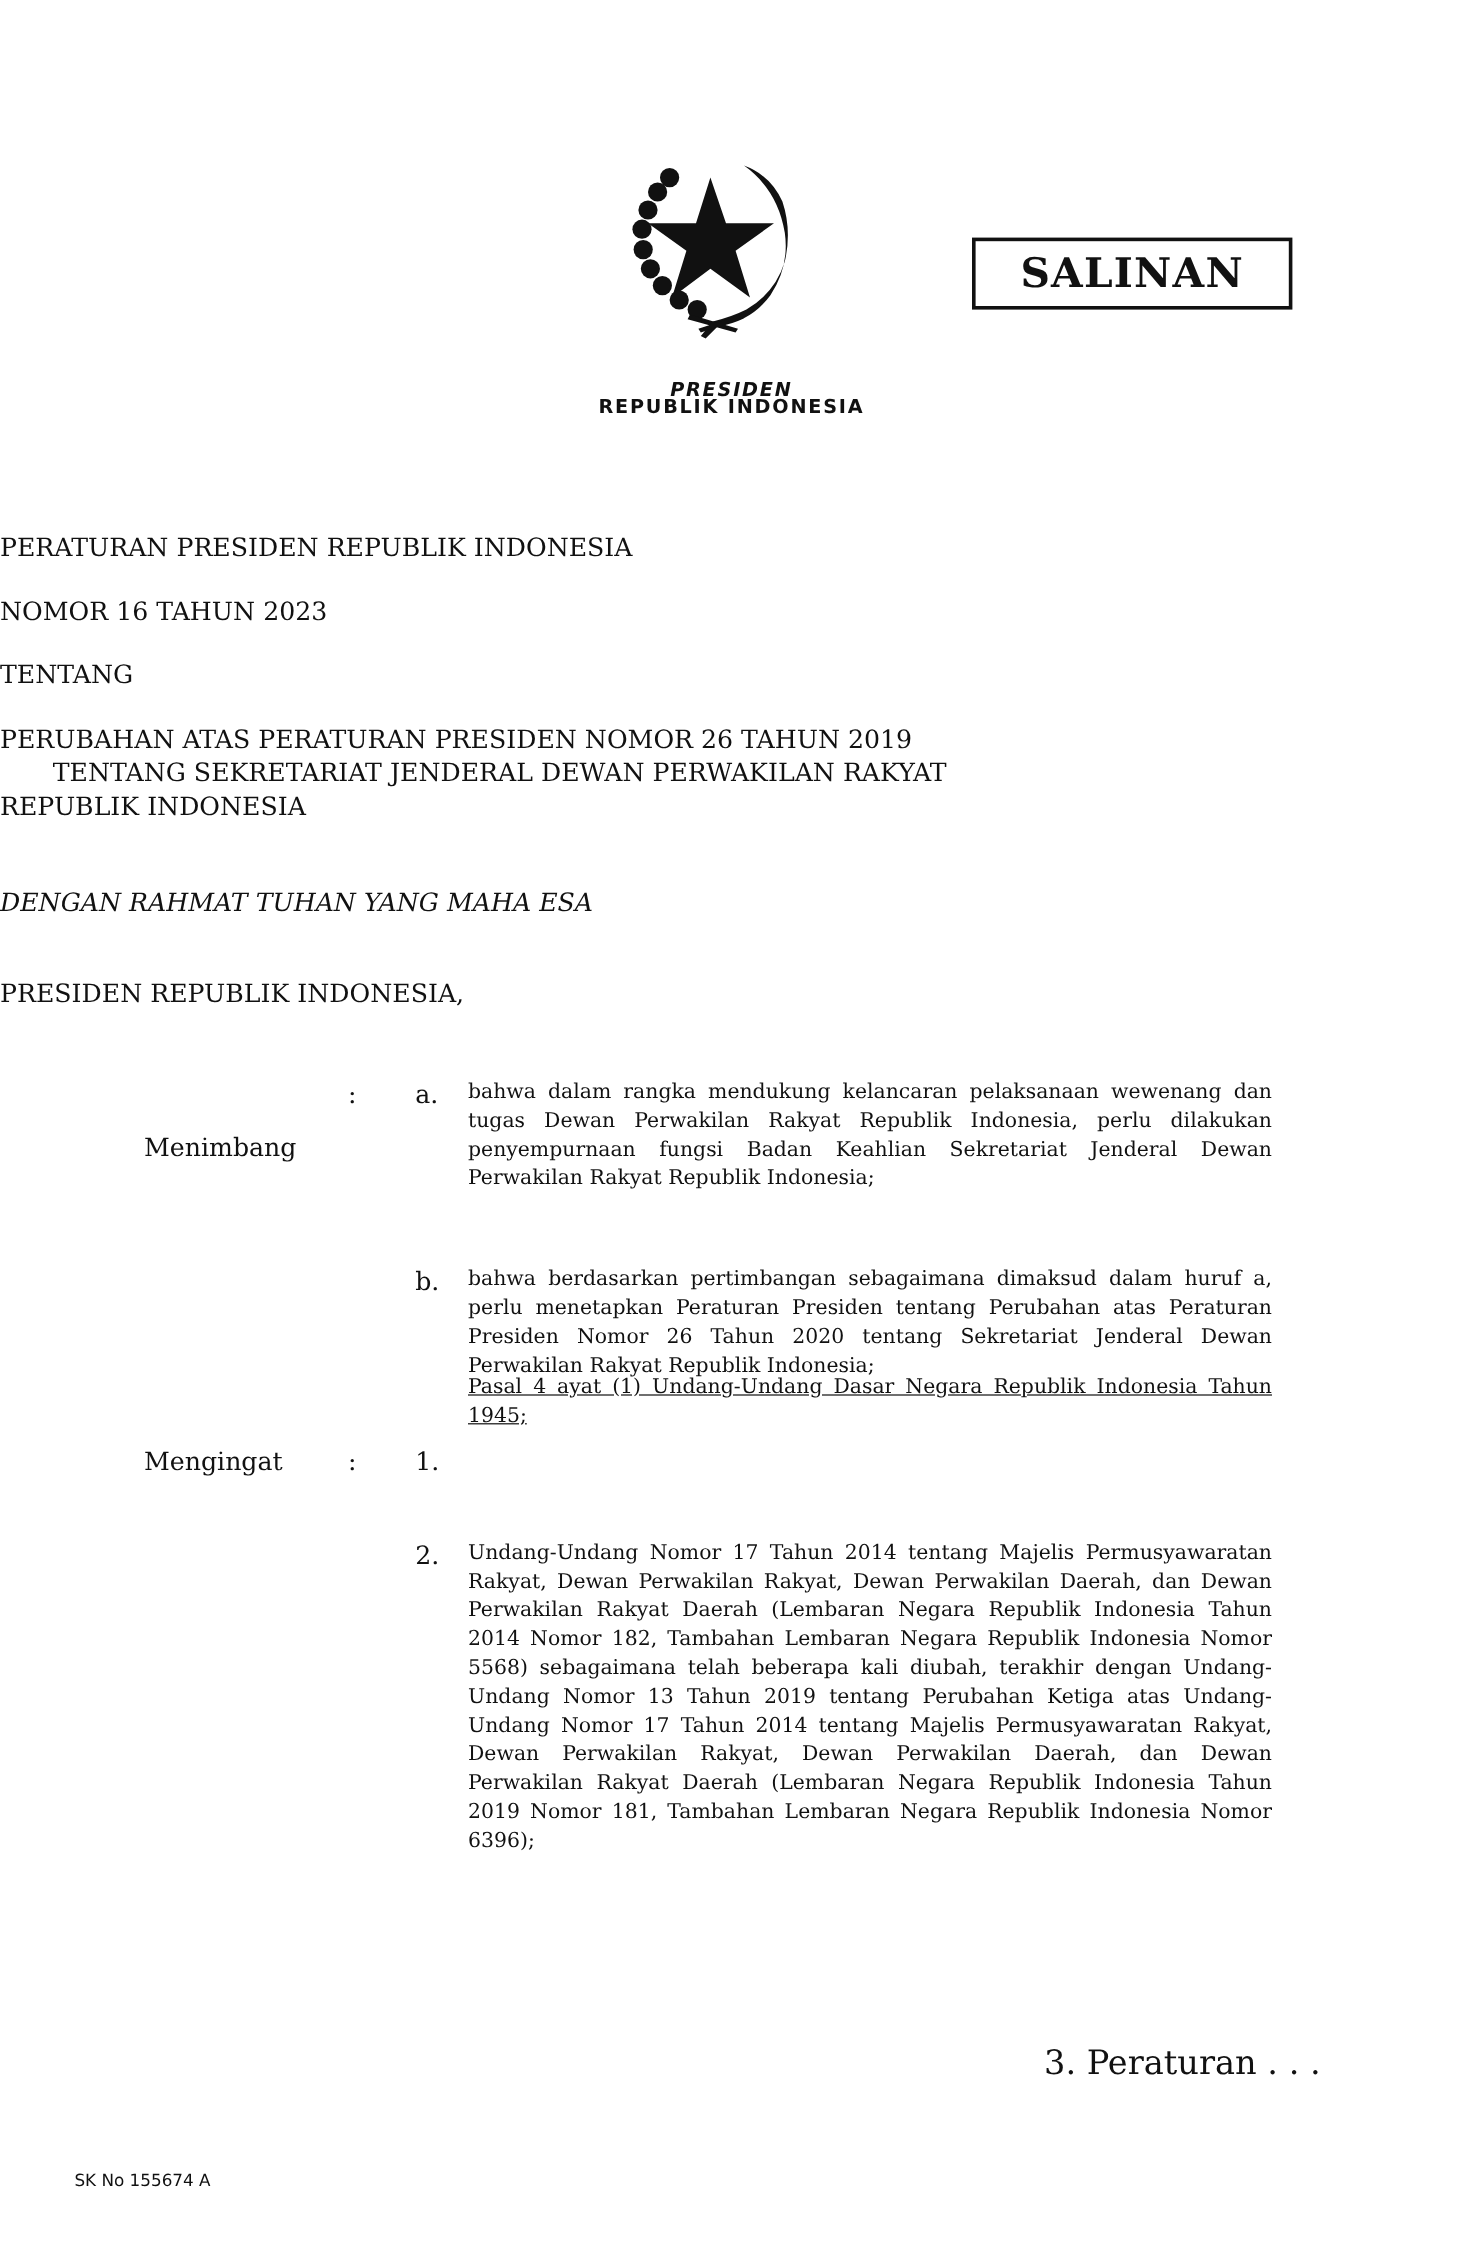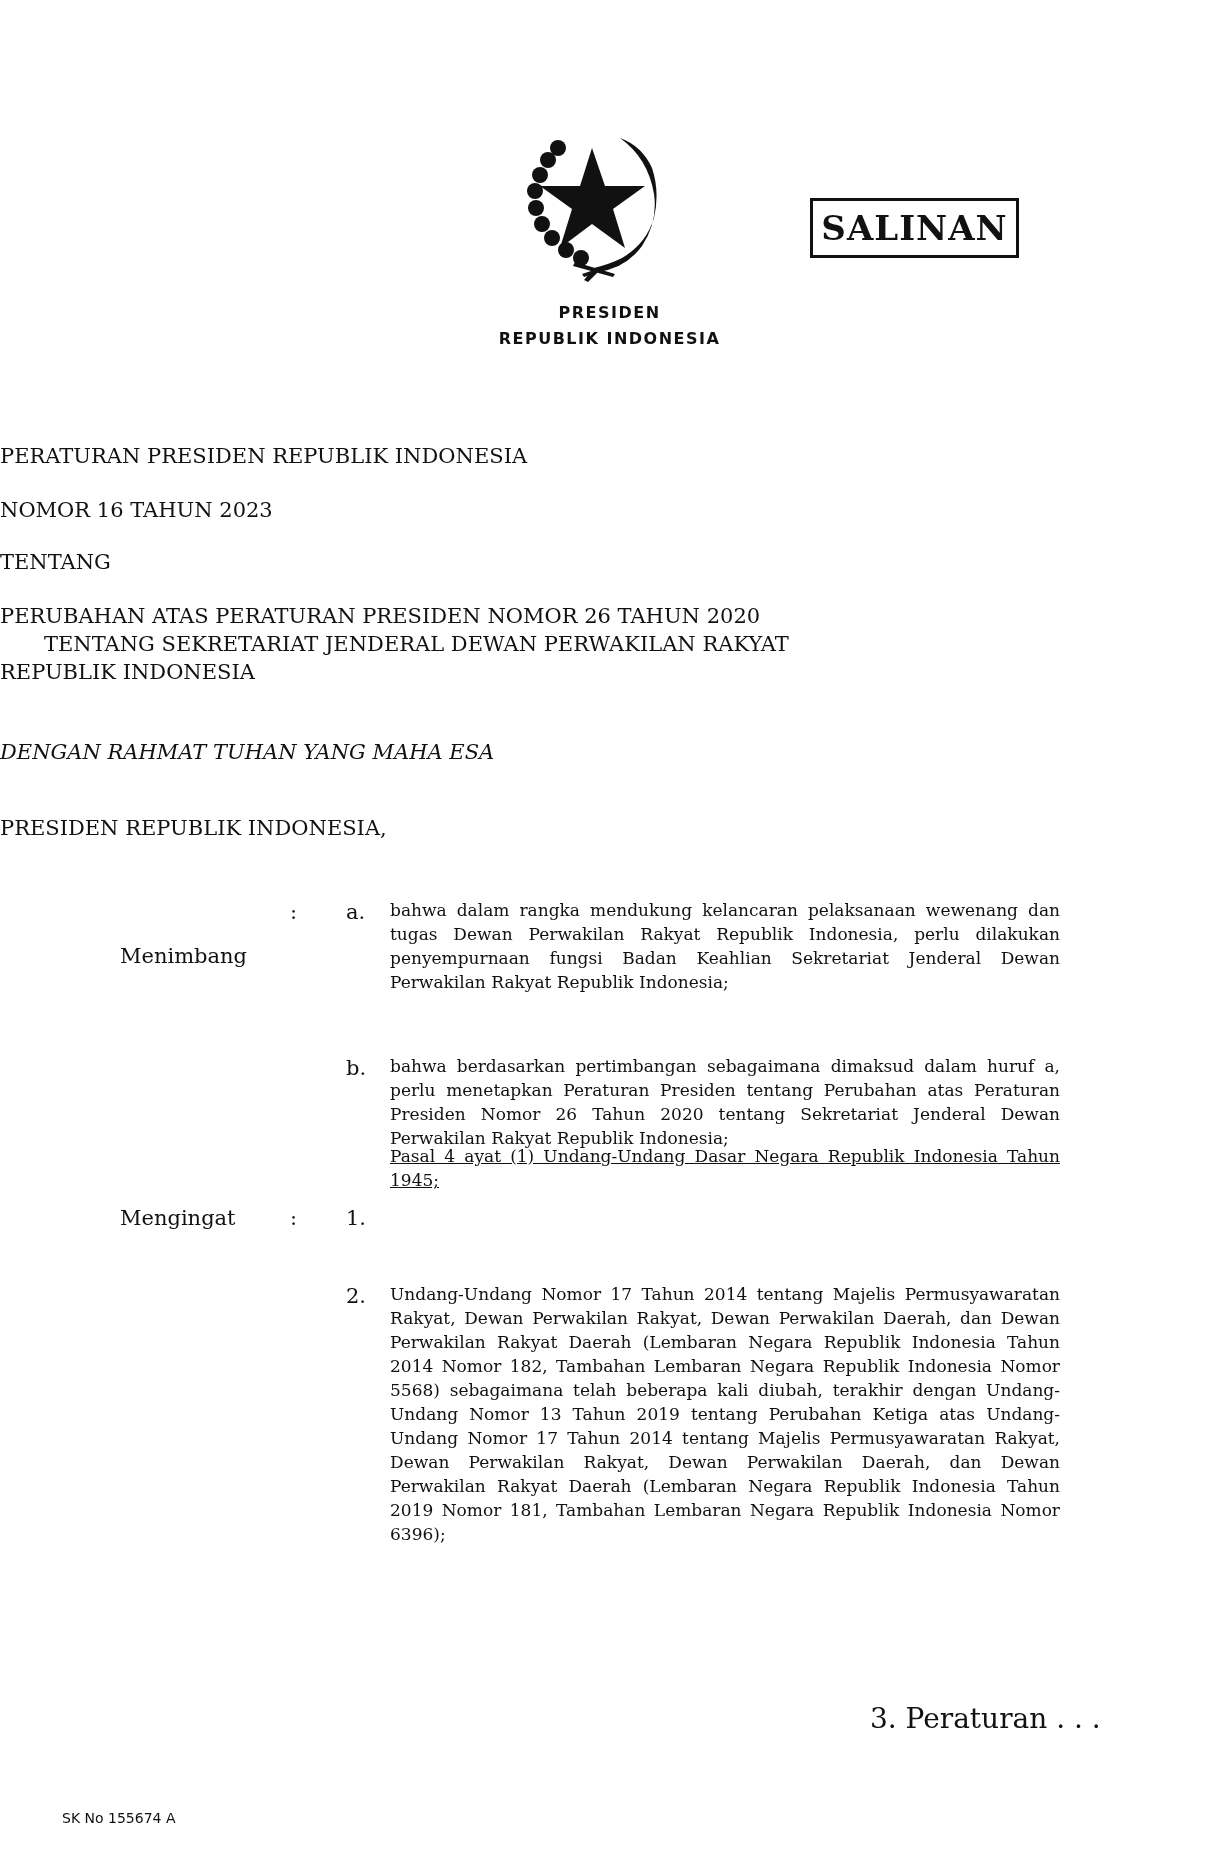--- a/index.html
+++ b/index.html
@@ -1,20 +1,20 @@
 <!DOCTYPE html>
 <html><head>
 <meta charset="utf-8">
 <style>
   html, body { margin: 0; padding: 0; background: #ffffff; }
   body { width: 1219px; height: 1872px; position: relative; overflow: hidden; color: #111; font-family: "DejaVu Serif", serif; }
   .abs { position: absolute; }
   .emblem { left: 520px; top: 120px; width: 150px; height: 170px; }
   .pres-caption { left: 0; width: 1219px; text-align: center; font-family: "DejaVu Sans", sans-serif; font-weight: bold; font-size: 16px; letter-spacing: 1.5px; line-height: 26px; }
-  .salinan { left: 810px; top: 198px; width: 209px; height: 60px; border: 3px solid #111; box-sizing: border-box; display:flex; align-items:center; justify-content:center; font-family: "DejaVu Serif", serif; font-weight: bold; font-size: 34px; letter-spacing: 1px; }
+  .salinan { left: 810px; top: 198px; width: 267px; height: 60px; border: 3px solid #111; box-sizing: border-box; display:flex; align-items:center; justify-content:center; font-family: "DejaVu Serif", serif; font-weight: bold; font-size: 34px; letter-spacing: 1px; }
   .center { left: 0; width: 1219px; text-align: left; font-size: 21px; line-height: 28px; }
   .label { left: 120px; font-size: 21px; line-height: 28px; }
   .colon { left: 290px; font-size: 21px; line-height: 28px; }
   .mark { left: 346px; width: 40px; font-size: 21px; line-height: 28px; }
   .para { left: 390px; width: 670px; font-size: 17px; line-height: 24px; text-align: justify; text-align-last: left; }
   .next { left: 870px; top: 1705px; font-size: 28px; line-height: 28px; }
   .sk { left: 62px; top: 1810px; font-family: "DejaVu Sans", sans-serif; font-size: 14px; }
 </style>
 </head>
 <body>
@@ -31,29 +31,29 @@
         <circle cx="22" cy="104" r="8"></circle>
       <circle cx="32" cy="118" r="8"></circle>
         <circle cx="46" cy="130" r="8"></circle>
         <circle cx="61" cy="138" r="8"></circle>
       <path d="M100,18 q22,8 32,30 q8,24 2,50 q-8,26 -32,40 q-12,6 -28,10 l-10,12 l4,2 l10,-10 q28,-4 44,-26 q16,-24 12,-52 q-6,-36 -34,-56 z"></path>
       <path d="M55,142 l40,12 l-2,3 l-40,-11 z M62,154 l36,-12 l2,3 l-36,12 z"></path>
     </g>
   </svg>
 </div>
 
-<div class="abs pres-caption" style="top:300px;">PRESIDEN</div>
+<div class="abs pres-caption" style="top:312px;font-style:italic;">PRESIDEN</div>
 <div class="abs pres-caption" style="top:326px;">REPUBLIK INDONESIA</div>
 
 <div class="abs salinan">SALINAN</div>
 
 <div class="abs center" style="top:442px;">PERATURAN PRESIDEN REPUBLIK INDONESIA</div>
 <div class="abs center" style="top:496px;">NOMOR 16 TAHUN 2023</div>
 <div class="abs center" style="top:548px;">TENTANG</div>
-<div class="abs center" style="top:602px;">PERUBAHAN ATAS PERATURAN PRESIDEN NOMOR 26 TAHUN 2020</div>
+<div class="abs center" style="top:602px;">PERUBAHAN ATAS PERATURAN PRESIDEN NOMOR 26 TAHUN 2019</div>
 <div class="abs center" style="top:630px;margin-left:44px;">TENTANG SEKRETARIAT JENDERAL DEWAN PERWAKILAN RAKYAT</div>
 <div class="abs center" style="top:658px;">REPUBLIK INDONESIA</div>
 <div class="abs center" style="top:738px;font-style:italic;">DENGAN RAHMAT TUHAN YANG MAHA ESA</div>
 <div class="abs center" style="top:814px;">PRESIDEN REPUBLIK INDONESIA,</div>
 
 <div class="abs label" style="top:898px;margin-top:44px;">Menimbang</div>
 <div class="abs colon" style="top:898px;">:</div>
 <div class="abs mark" style="top:898px;">a.</div>
 <div class="abs para" style="top:898px;">bahwa dalam rangka mendukung kelancaran pelaksanaan wewenang dan tugas Dewan Perwakilan Rakyat Republik Indonesia, perlu dilakukan penyempurnaan fungsi Badan Keahlian Sekretariat Jenderal Dewan Perwakilan Rakyat Republik Indonesia;</div>
 <div class="abs mark" style="top:1054px;">b.</div>

